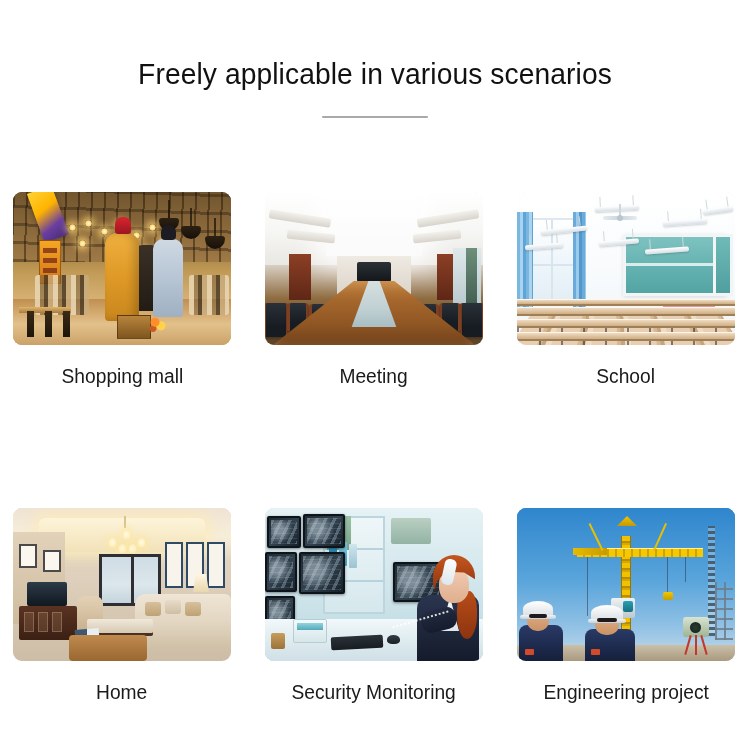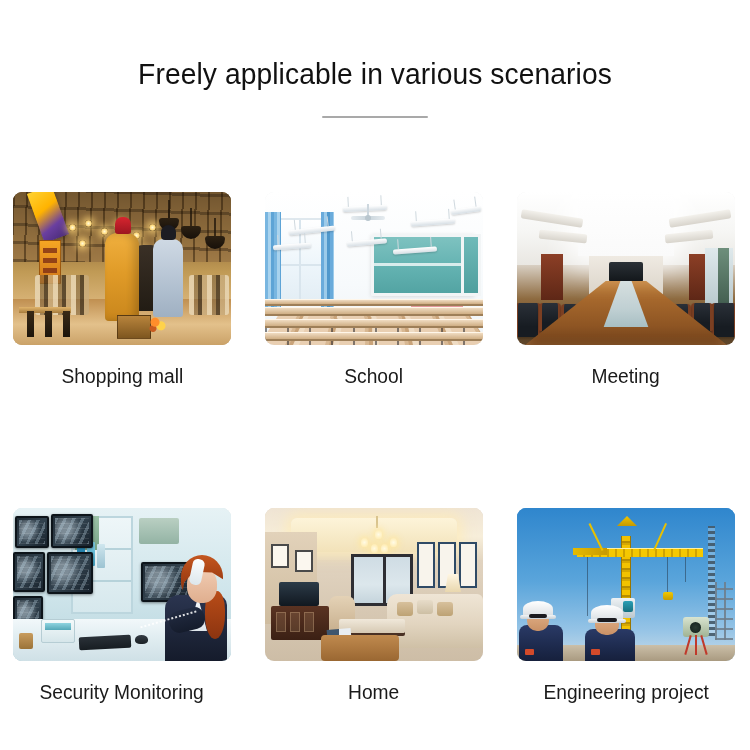--- a/index.html
+++ b/index.html
@@ -778,52 +778,20 @@
             <div class="stool" style="left:32px"></div>
             <div class="stool" style="left:50px"></div>
             <div class="mann m-dark"></div>
             <div class="mann m-coat"></div>
             <div class="mann m-blue"></div>
             <div class="crate"></div>
             <div class="flowers"></div>
           </div>
         </div>
         <div class="caption">Shopping mall</div>
-      </div>
-
-      <div class="cell">
-        <div class="thumb">
-          <div class="scene s-school">
-            <div class="wall"></div>
-            <div class="board"></div>
-            <div class="board-side"></div>
-            <div class="redbox"></div>
-            <div class="window">
-                <i class="h"></i>
-                <i class="v"></i>
-              </div>
-            <div class="curtain-l"></div>
-            <div class="curtain-r"></div>
-            <div class="lamp" style="left:24px;top:36px;width:46px;transform:rotate(-6deg)"></div>
-            <div class="lamp" style="left:8px;top:52px;width:38px;transform:rotate(-4deg)"></div>
-            <div class="lamp" style="left:78px;top:14px;width:44px;transform:rotate(-3deg)"></div>
-            <div class="lamp" style="left:82px;top:48px;width:40px;transform:rotate(-5deg)"></div>
-            <div class="lamp" style="left:146px;top:28px;width:44px;transform:rotate(-4deg)"></div>
-            <div class="lamp" style="left:128px;top:56px;width:44px;transform:rotate(-4deg)"></div>
-            <div class="lamp" style="left:186px;top:16px;width:30px;transform:rotate(-8deg)"></div>
-            <div class="fan"></div>
-            <div class="desks"></div>
-            <div class="legs"></div>
-            <div class="deskrow d4"></div>
-            <div class="deskrow d3"></div>
-            <div class="deskrow d2"></div>
-            <div class="deskrow d1"></div>
-          </div>
-        </div>
-        <div class="caption">School</div>
       </div>
 
       <div class="cell">
         <div class="thumb">
           <div class="scene s-meet">
             <div class="carpet"></div>
             <div class="ceil"></div>
             <div class="ceil-panel"></div>
             <div class="beam b1"></div>
             <div class="beam b2"></div>
@@ -847,66 +815,57 @@
               <div class="chair"></div>
               <div class="chair"></div>
             </div>
             <div class="table"></div>
             <div class="runner"></div>
           </div>
         </div>
         <div class="caption">Meeting</div>
       </div>
 
-    </div>
-
-    <div class="spacer"></div>
-
-    <div class="row row-2">
-
       <div class="cell">
         <div class="thumb">
-          <div class="scene s-sec">
-            <div class="backwall"></div>
-            <div class="shelf">
-                <i></i>
-                <i></i>
+          <div class="scene s-school">
+            <div class="wall"></div>
+            <div class="board"></div>
+            <div class="board-side"></div>
+            <div class="redbox"></div>
+            <div class="window">
+                <i class="h"></i>
+                <i class="v"></i>
               </div>
-            <div class="greencab"></div>
-            <div class="binder b1"></div>
-            <div class="binder b2"></div>
-            <div class="binder b3"></div>
-            <div class="box"></div>
-            <div class="mon m1"></div>
-            <div class="mon m2"></div>
-            <div class="mon m3"></div>
-            <div class="mon m4"></div>
-            <div class="mon m5"></div>
-            <div class="mon m6"></div>
-            <div class="desk"></div>
-            <div class="pencup"></div>
-            <div class="phone">
-                <i></i>
-              </div>
-            <div class="keyboard"></div>
-            <div class="mouse"></div>
-            <div class="person">
-              <div class="torso"></div>
-              <div class="shirt"></div>
-              <div class="arm"></div>
-              <div class="hair2"></div>
-              <div class="head"></div>
-              <div class="hair"></div>
-              <div class="handset"></div>
-              <div class="cord"></div>
-            </div>
+            <div class="curtain-l"></div>
+            <div class="curtain-r"></div>
+            <div class="lamp" style="left:24px;top:36px;width:46px;transform:rotate(-6deg)"></div>
+            <div class="lamp" style="left:8px;top:52px;width:38px;transform:rotate(-4deg)"></div>
+            <div class="lamp" style="left:78px;top:14px;width:44px;transform:rotate(-3deg)"></div>
+            <div class="lamp" style="left:82px;top:48px;width:40px;transform:rotate(-5deg)"></div>
+            <div class="lamp" style="left:146px;top:28px;width:44px;transform:rotate(-4deg)"></div>
+            <div class="lamp" style="left:128px;top:56px;width:44px;transform:rotate(-4deg)"></div>
+            <div class="lamp" style="left:186px;top:16px;width:30px;transform:rotate(-8deg)"></div>
+            <div class="fan"></div>
+            <div class="desks"></div>
+            <div class="legs"></div>
+            <div class="deskrow d4"></div>
+            <div class="deskrow d3"></div>
+            <div class="deskrow d2"></div>
+            <div class="deskrow d1"></div>
           </div>
         </div>
-        <div class="caption">Security Monitoring</div>
+        <div class="caption">School</div>
       </div>
+
+    </div>
+
+    <div class="spacer"></div>
+
+    <div class="row row-2">
 
       <div class="cell">
         <div class="thumb">
           <div class="scene s-home">
             <div class="rug"></div>
             <div class="ceiling"></div>
             <div class="cove"></div>
             <div class="chand">
               <b style="left:4px;top:12px"></b>
                 <b style="left:14px;top:18px"></b>
@@ -937,20 +896,61 @@
                 <b></b>
                 <b></b>
                 <b></b>
               </div>
             <div class="table"></div>
             <div class="mag"></div>
             <div class="ottoman"></div>
           </div>
         </div>
         <div class="caption">Home</div>
+      </div>
+
+      <div class="cell">
+        <div class="thumb">
+          <div class="scene s-sec">
+            <div class="backwall"></div>
+            <div class="shelf">
+                <i></i>
+                <i></i>
+              </div>
+            <div class="greencab"></div>
+            <div class="binder b1"></div>
+            <div class="binder b2"></div>
+            <div class="binder b3"></div>
+            <div class="box"></div>
+            <div class="mon m1"></div>
+            <div class="mon m2"></div>
+            <div class="mon m3"></div>
+            <div class="mon m4"></div>
+            <div class="mon m5"></div>
+            <div class="mon m6"></div>
+            <div class="desk"></div>
+            <div class="pencup"></div>
+            <div class="phone">
+                <i></i>
+              </div>
+            <div class="keyboard"></div>
+            <div class="mouse"></div>
+            <div class="person">
+              <div class="torso"></div>
+              <div class="shirt"></div>
+              <div class="arm"></div>
+              <div class="hair2"></div>
+              <div class="head"></div>
+              <div class="hair"></div>
+              <div class="handset"></div>
+              <div class="cord"></div>
+            </div>
+          </div>
+        </div>
+        <div class="caption">Security Monitoring</div>
       </div>
 
       <div class="cell">
         <div class="thumb">
           <div class="scene s-eng">
             <div class="sky"></div>
             <div class="cable c1"></div>
             <div class="cable c2"></div>
             <div class="cable c3"></div>
             <div class="crane-mast"></div>

